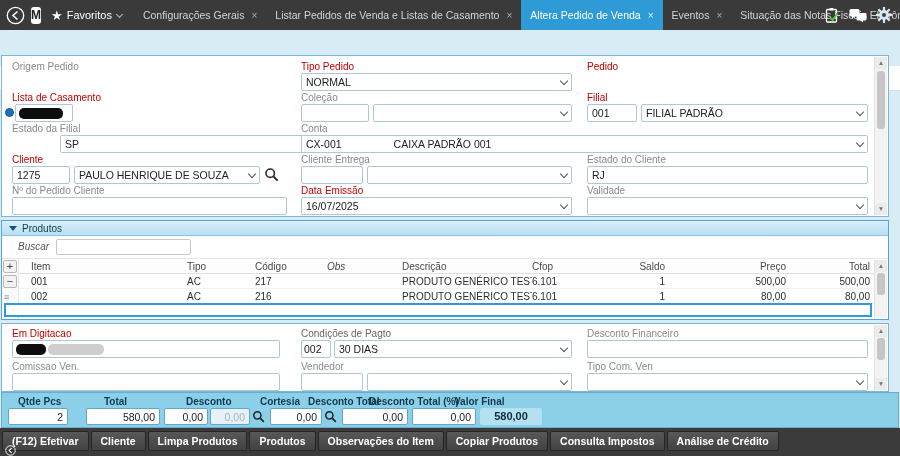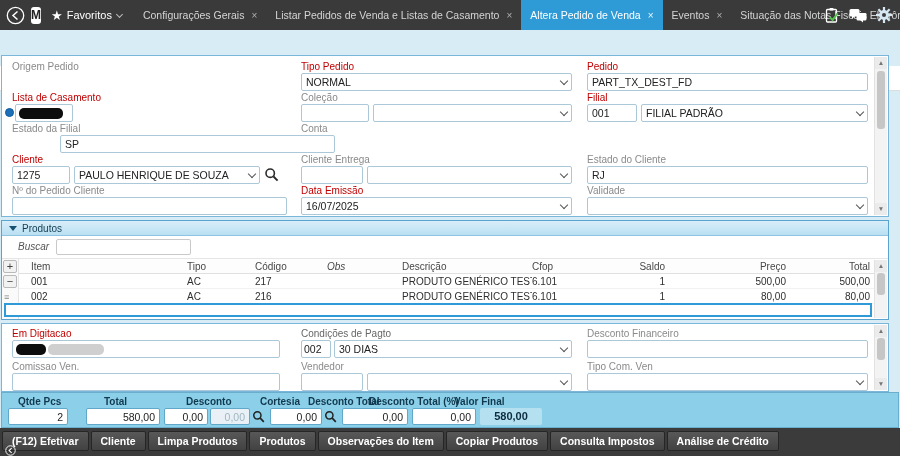--- a/index.html
+++ b/index.html
@@ -161,21 +161,20 @@
 
   <div class="panel" id="form-panel">
 
     <span class="lbl" style="left:10px;top:5px">Origem Pedido</span>
     <span class="lbl red" style="left:299px;top:5px">Tipo Pedido</span>
     <div class="sel" style="left:299px;top:17px;width:271px">
       <span class="sel-text">NORMAL</span>
       <span class="chev"></span>
     </div>
     <span class="lbl red" style="left:585px;top:5px">Pedido</span>
-    <input class="inp" style="left: 585px; top: 17px; width: 281px;" value="PART_TX_DEST_FD">
 
     <span class="lbl red" style="left:10px;top:36px">Lista de Casamento</span>
     <span class="info-dot" style="left:3px;top:52px"></span>
     <div class="inp-box" style="left:13px;top:48px;width:58px">
       <span class="redact" style="width:44px"></span>
     </div>
     <span class="lbl" style="left:299px;top:36px">Coleção</span>
     <input class="inp" style="left: 299px; top: 48px; width: 68px;" value="">
     <div class="sel" style="left:371px;top:48px;width:199px">
       <span class="sel-text"></span>
@@ -184,20 +183,24 @@
     <span class="lbl red" style="left:585px;top:36px">Filial</span>
     <input class="inp" style="left: 585px; top: 48px; width: 50px;" value="001">
     <div class="sel" style="left:639px;top:48px;width:227px">
       <span class="sel-text">FILIAL PADRÃO</span>
       <span class="chev"></span>
     </div>
 
     <span class="lbl" style="left:10px;top:67px">Estado da Filial</span>
     <input class="inp" style="left: 10px; top: 79px; width: 275px; margin-left: 48px;" value="SP">
     <span class="lbl" style="left:299px;top:67px">Conta</span>
+    <div class="sel" style="left:299px;top:79px;width:567px">
+      <span class="sel-text"><span>CX-001</span><span style="margin-left:52px">CAIXA PADRÃO 001</span></span>
+      <span class="chev"></span>
+    </div>
 
     <span class="lbl red" style="left:10px;top:98px">Cliente</span>
     <input class="inp" style="left: 10px; top: 110px; width: 58px;" value="1275">
     <div class="sel" style="left:72px;top:110px;width:186px">
       <span class="sel-text">PAULO HENRIQUE DE SOUZA</span>
       <span class="chev"></span>
     </div>
     <span class="mag" style="left:262px;top:111px">
       <svg width="15" height="15" viewBox="0 0 15 15">
         <circle cx="6.2" cy="6.2" r="4.2" fill="none" stroke="#2b2b2b" stroke-width="1.6"></circle>

